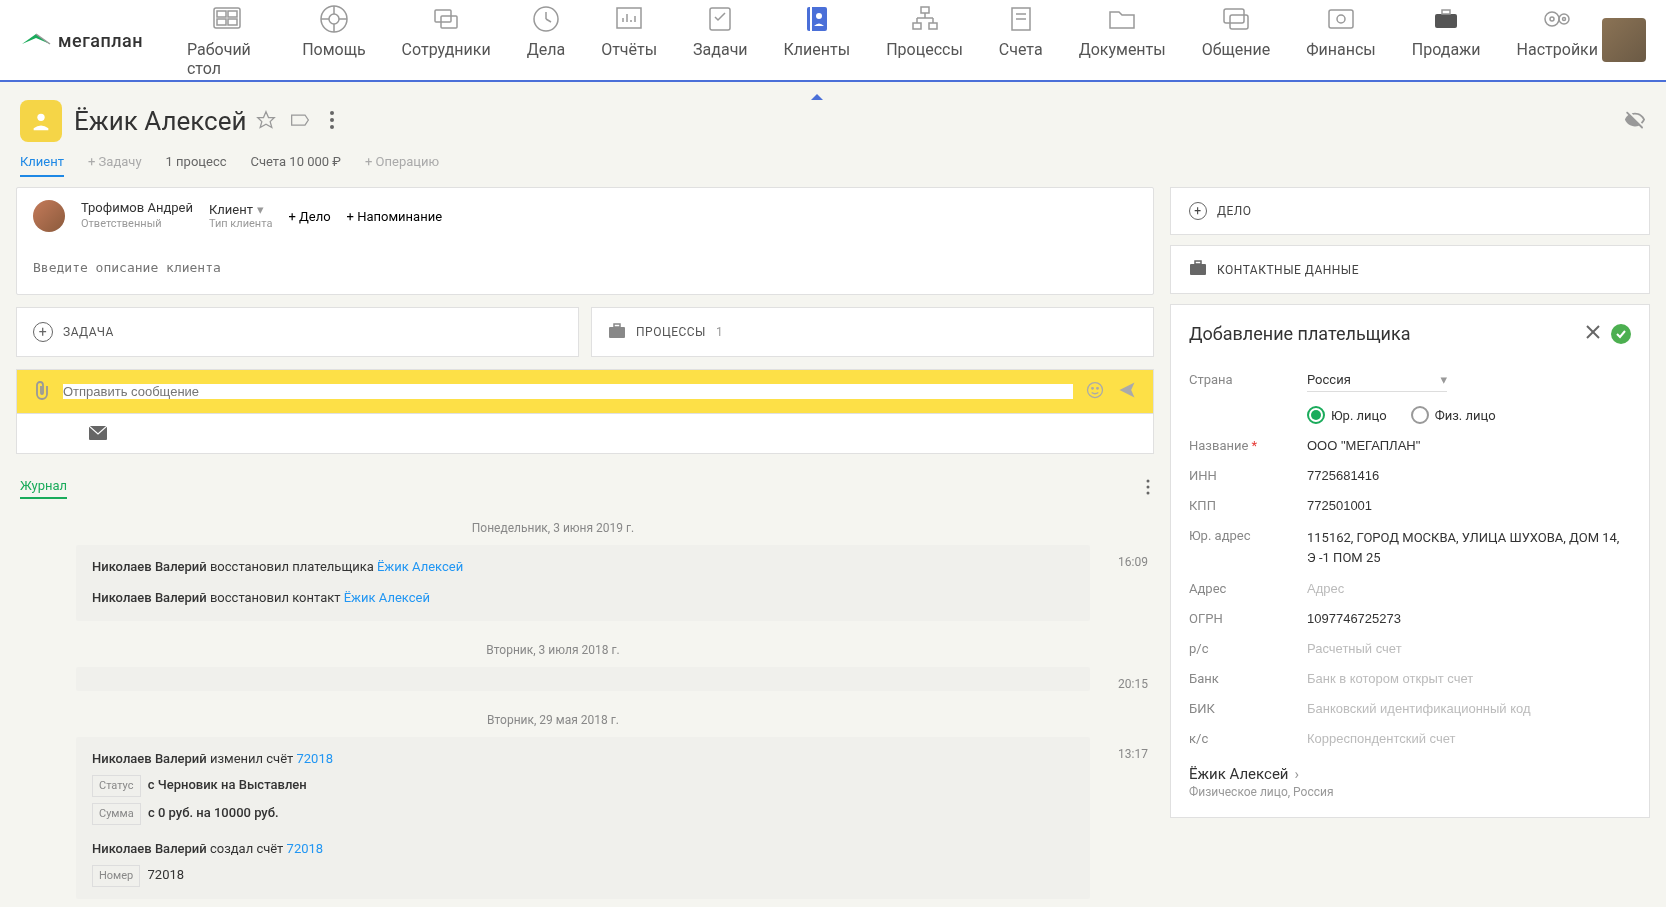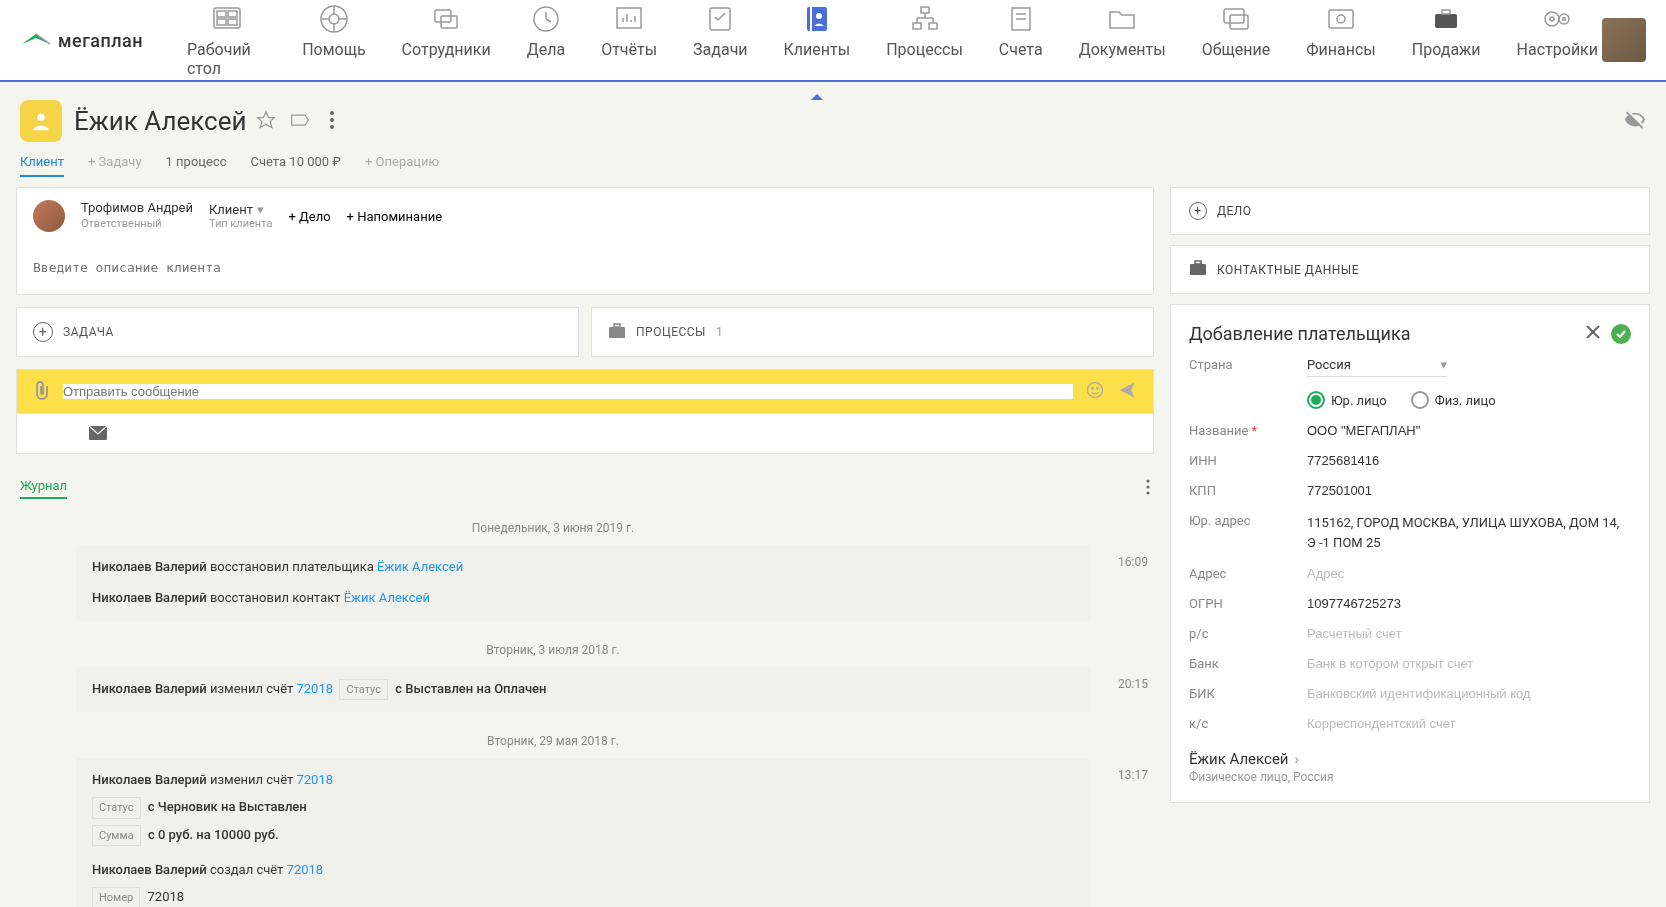--- a/index.html
+++ b/index.html
@@ -61,21 +61,21 @@
 .journal-time { position: absolute; right: -58px; top: 8px; color: #888; font-size: 12px; }
 .journal-entries-wrap { position: relative; padding-right: 64px; }
 .je-link { color: #2196f3; }
 .je-strong { color: #333; font-weight: 500; }
 .je-detail { margin-top: 6px; }
 .je-label-box { display: inline-block; border: 1px solid #ddd; padding: 1px 6px; font-size: 11px; color: #888; margin-right: 4px; }
 .side-box { background: #fff; border: 1px solid #e0e0e0; margin-bottom: 10px; }
 .side-header { display: flex; align-items: center; gap: 10px; padding: 14px 18px; font-size: 12px; letter-spacing: 0.5px; color: #444; cursor: pointer; }
 .side-header .plus-circle { width: 18px; height: 18px; border: 1.5px solid #666; border-radius: 50%; display: flex; align-items: center; justify-content: center; font-size: 12px; }
 .payer-box { background: #fff; border: 1px solid #e0e0e0; padding: 18px; }
-.payer-title-row { display: flex; align-items: center; margin-bottom: 13px; }
+.payer-title-row { display: flex; align-items: center; margin-bottom: 28px; }
 .payer-title { font-size: 18px; color: #333; }
 .close-x { margin-left: auto; color: #666; cursor: pointer; margin-right: 10px; }
 .check-ok { width: 20px; height: 20px; background: #4caf50; border-radius: 50%; display: flex; align-items: center; justify-content: center; color: #fff; cursor: pointer; }
 .form-row { display: flex; align-items: flex-start; margin-bottom: 14px; font-size: 13px; }
 .form-label { width: 118px; color: #888; flex-shrink: 0; }
 .form-val { flex: 1; color: #333; }
 .form-val input { border: none; outline: none; width: 100%; font-size: 13px; color: #333; border-bottom: 1px solid transparent; }
 .form-val input::placeholder { color: #bbb; }
 .country-select { display: flex; align-items: center; gap: 6px; border-bottom: 1px solid #ddd; padding-bottom: 4px; width: 140px; }
 .radio-group { display: flex; gap: 24px; align-items: center; }
@@ -354,21 +354,20 @@
       <div class="journal-date">Понедельник, 3 июня 2019 г.</div>
       <div class="journal-entry">
         <span class="journal-time">16:09</span>
         <div><span class="je-strong">Николаев Валерий</span><span> восстановил плательщика </span><span class="je-link">Ёжик Алексей</span></div>
         <div style="margin-top:10px;"><span class="je-strong">Николаев Валерий</span><span> восстановил контакт </span><span class="je-link">Ёжик Алексей</span></div>
       </div>
 
       <div class="journal-date">Вторник, 3 июля 2018 г.</div>
       <div class="journal-entry">
         <span class="journal-time">20:15</span>
-        <div><span class="je-strong">Николаев Валерий</span><span> изменил счёт </span><span class="je-link">72018</span> &nbsp;<span class="je-label-box">Статус</span> <span class="je-strong">с Выставлен на Оплачен</span></div>
       </div>
 
       <div class="journal-date">Вторник, 29 мая 2018 г.</div>
       <div class="journal-entry">
         <span class="journal-time">13:17</span>
         <div><span class="je-strong">Николаев Валерий</span><span> изменил счёт </span><span class="je-link">72018</span></div>
         <div class="je-detail"><span class="je-label-box">Статус</span> <span class="je-strong">с Черновик на Выставлен</span></div>
         <div class="je-detail"><span class="je-label-box">Сумма</span> <span class="je-strong">с 0 руб. на 10000 руб.</span></div>
         <div style="margin-top:14px;"><span class="je-strong">Николаев Валерий</span><span> создал счёт </span><span class="je-link">72018</span></div>
         <div class="je-detail"><span class="je-label-box">Номер</span> <span>72018</span></div>

